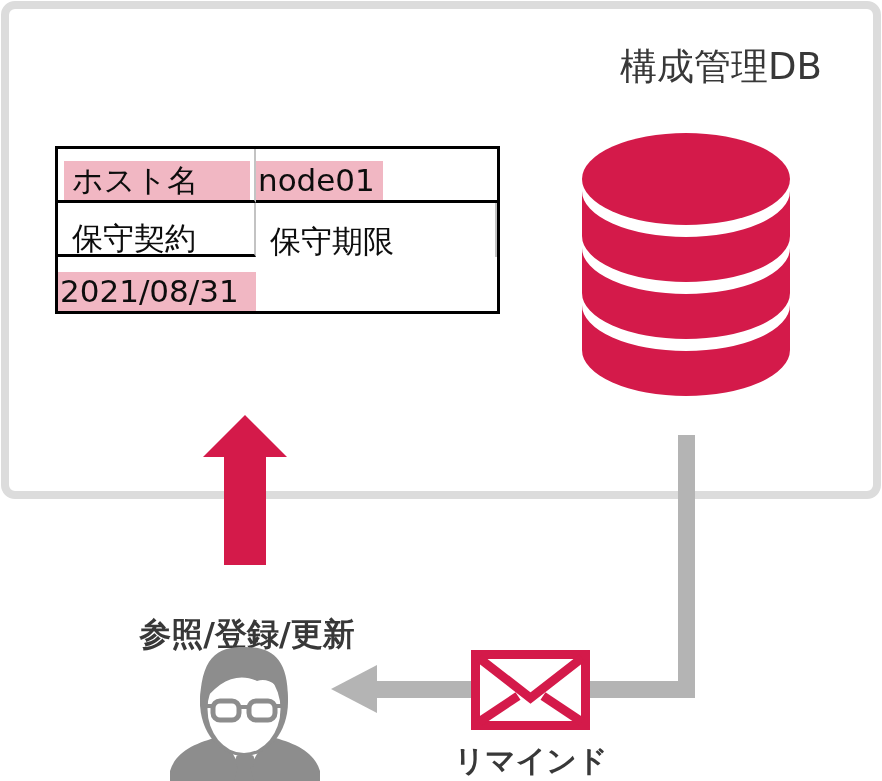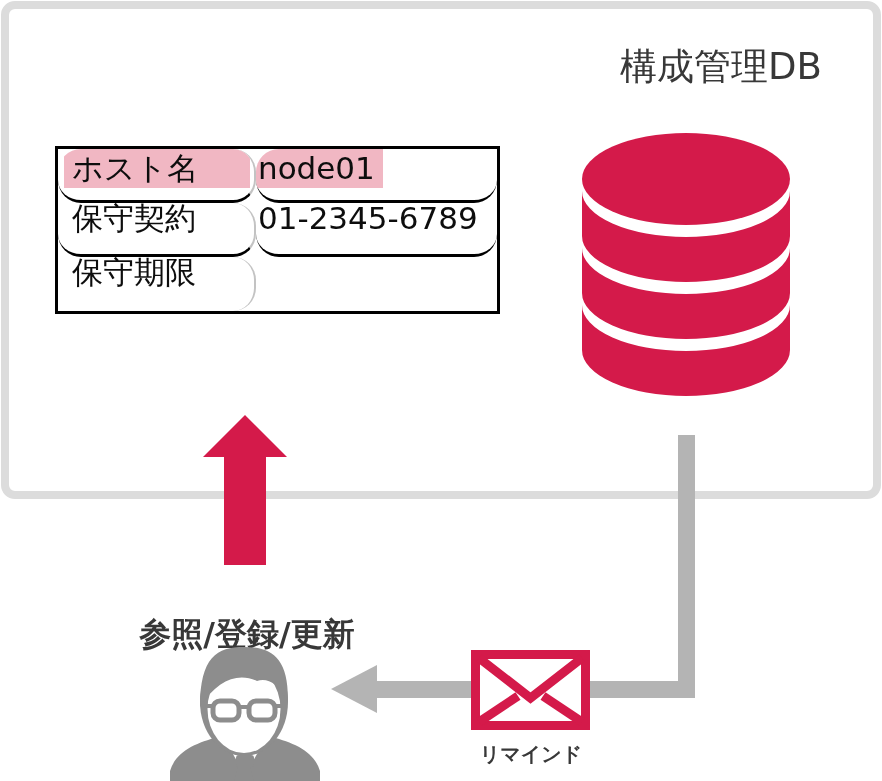--- a/index.html
+++ b/index.html
@@ -20,24 +20,24 @@
   
   .info-table {
     left: 55px; top: 146px; z-index: 3;
     display: grid;
     grid-template-columns: 198px 241px;
     grid-auto-rows: 54px;
     border: 3px solid #000;
     background: #fff;
   }
   .cell {
-    display: flex; align-items: flex-start;
+    display: flex; align-items: flex-end;
     font-size: 31px; color: #0d0d0d; line-height: 1;
     border-bottom: 3px solid #000;
-    white-space: nowrap; overflow: hidden; border-radius: 23px;
+    white-space: nowrap; overflow: hidden;
   }
   .cell.last { border-bottom: none; }
   .cell.label { padding-left: 14px; border-right: 2px solid #c3c3c3; }
   .cell.value { padding-left: 2px; }
   .hl { background: #f1b7c3; padding: 4px 8px; margin-left: -8px; display: inline-block; }
   .hl.stretch { padding-right: 52px; }
   .hl.wide { padding-right: 18px; }
 
   
   .db-title {
@@ -60,46 +60,46 @@
   
   .v-line { left: 678px; top: 435px; width: 17px; height: 263px; background: #b4b4b4; z-index: 2; }
   .h-line { left: 368px; top: 681px; width: 327px; height: 17px; background: #b4b4b4; z-index: 2; }
   .left-arrowhead { left: 331px; top: 665px; z-index: 2; }
 
   
   .mail-icon { left: 471px; top: 650px; z-index: 5; }
 
   .remind-label {
     top: 741px; left: 531px; transform: translateX(-50%);
-    font-size: 20px; font-weight: bold; color: #383838;
+    font-size: 30px; font-weight: bold; color: #383838;
     white-space: nowrap; z-index: 3;
   }
 
   .person-icon { left: 170px; top: 645px; z-index: 3; }
 </style>
 </head>
 <body>
 
 <div class="abs frame"></div>
 
 <div class="abs info-table">
   <div class="cell label">
     <span class="hl stretch">ホスト名</span>
   </div>
   <div class="cell value">
     <span class="hl">node01</span>
   </div>
   <div class="cell label">
     <span>保守契約</span>
   </div>
-  <div class="cell value">
-    <span>01-2345-6789</span>
-  </div>
   <div class="cell label last">
     <span>保守期限</span>
+  </div>
+  <div class="cell value last">
+    <span class="hl wide">2021/08/31</span>
   </div>
 </div>
 
 <div class="abs db-title">構成管理DB</div>
 
 <svg class="abs db-icon" width="208" height="264" viewBox="0 0 208 264">
   <g fill="#d41a4a">
     <ellipse cx="104" cy="46" rx="104" ry="46"></ellipse>
     <path d="M0 58 A104 46 0 0 0 208 58 L208 103 A104 46 0 0 1 0 103 Z"></path>
     <path d="M0 115 A104 46 0 0 0 208 115 L208 160 A104 46 0 0 1 0 160 Z"></path>

